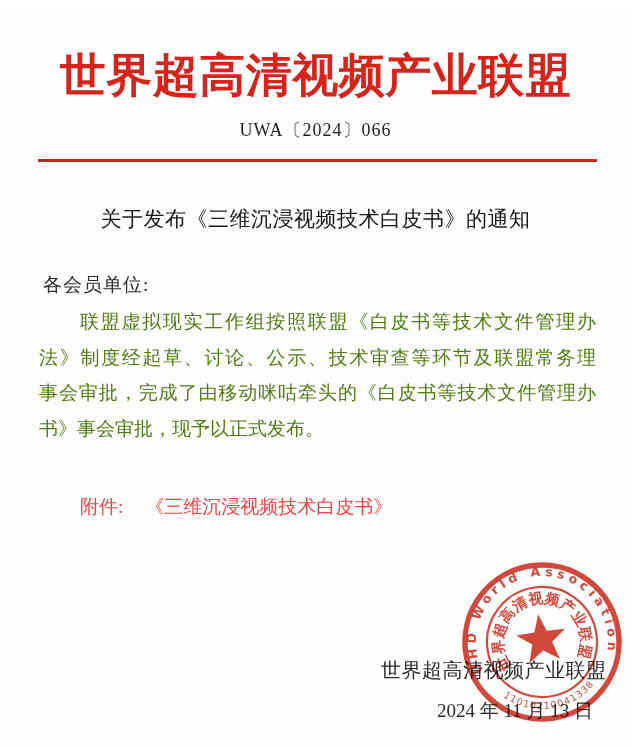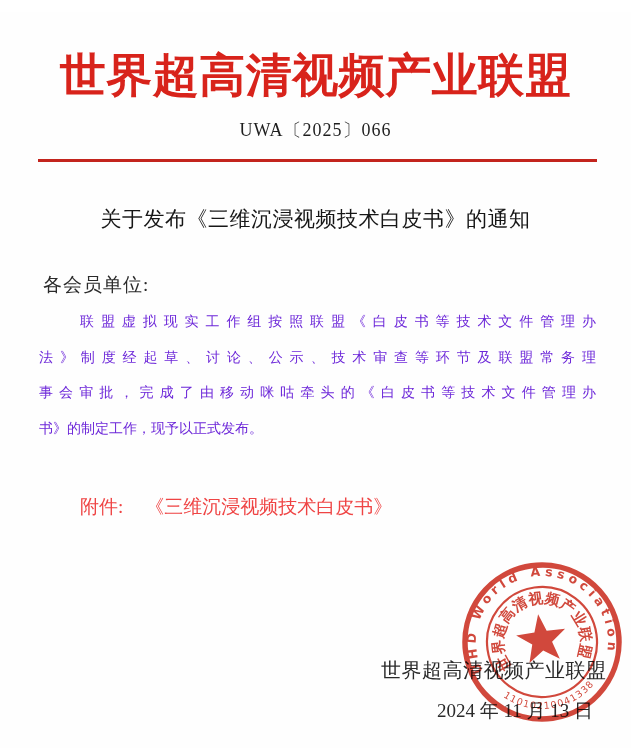--- a/index.html
+++ b/index.html
@@ -51,23 +51,23 @@
     top: 260px; left: 43px;
     font-size: 19px;
     color: #2a2a2a;
     letter-spacing: 1px;
     text-align: center;
   }
   .body-para {
     position: absolute;
     top: 292px; left: 39px;
     width: 557px;
-    font-size: 14px;
+    font-size: 19px;
     line-height: 35.5px;
-    color: #6d28d9;
+    color: #4d7c0f;
   }
   .body-line {
     display: block;
     text-align: justify;
     text-align-last: justify;
     text-justify: inter-character;
     white-space: nowrap;
   }
   .body-line.first { text-indent: 41px; }
   .body-line.last  { text-align-last: left; }
@@ -102,33 +102,33 @@
     pointer-events: none;
   }
 </style>
 </head>
 <body>
 
 <div class="doc">
 
   <div class="org-title">世界超高清视频产业联盟</div>
 
-  <div class="doc-number">UWA〔2025〕066</div>
+  <div class="doc-number">UWA〔2024〕066</div>
 
   <div class="red-line"></div>
 
   <div class="notice-title">关于发布《三维沉浸视频技术白皮书》的通知</div>
 
   <div class="salutation">各会员单位:</div>
 
   <div class="body-para">
     <span class="body-line first">联盟虚拟现实工作组按照联盟《白皮书等技术文件管理办</span>
     <span class="body-line">法》制度经起草、讨论、公示、技术审查等环节及联盟常务理</span>
     <span class="body-line">事会审批，完成了由移动咪咕牵头的《白皮书等技术文件管理办</span>
-    <span class="body-line last">书》的制定工作，现予以正式发布。</span>
+    <span class="body-line last">书》事会审批，现予以正式发布。</span>
   </div>
 
   <div class="attachment">
     <span class="label">附件:</span><span>《三维沉浸视频技术白皮书》</span>
   </div>
 
   <div class="signature">世界超高清视频产业联盟</div>
 
   <div class="date-line">2024 年 11 月 13 日</div>
 

